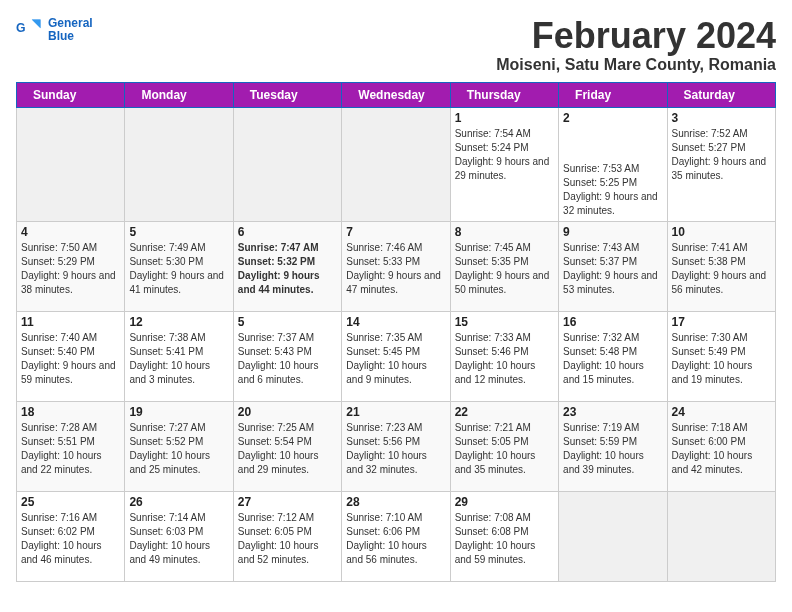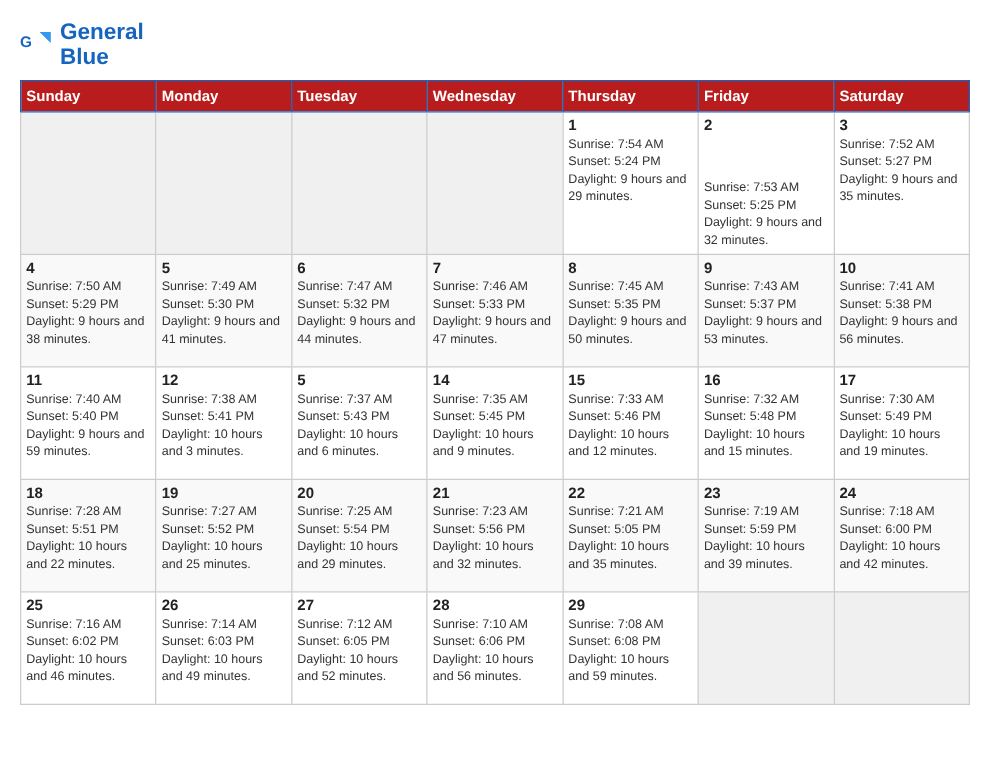--- a/index.html
+++ b/index.html
@@ -15,21 +15,21 @@
       justify-content: space-between;
       align-items: flex-start;
       margin-bottom: 8px;
     }
     .logo {
       display: flex;
       align-items: center;
       gap: 4px;
     }
     .logo-text {
-      font-size: 18px;
+      font-size: 12px;
       font-weight: bold;
       color: #333;
       line-height: 1.1;
     }
     .logo-text span {
       color: #1565c0;
     }
     .logo-icon {
       width: 28px;
       height: 28px;
@@ -47,24 +47,24 @@
       font-size: 16px;
       font-weight: bold;
       color: #333;
     }
     table {
       width: 100%;
       border-collapse: collapse;
       font-size: 10.5px;
     }
     thead tr th {
-      background-color: #b91c1c;
+      background-color: #a21caf;
       color: #fff;
       text-align: left;
-      padding: 5px 4px;
+      padding: 5px 16px;
       font-size: 12px;
       font-weight: bold;
       border: 1px solid #1565c0;
     }
     tbody tr td {
       border: 1px solid #ccc;
       vertical-align: top;
       padding: 3px 4px;
       min-height: 80px;
       height: 90px;
@@ -96,20 +96,24 @@
   <div class="logo">
     <svg class="logo-icon" viewBox="0 0 32 32">
       <text x="0" y="18" font-size="14" font-weight="bold" fill="#1565c0">G</text>
       <polygon points="18,4 28,4 28,14" fill="#1e88e5"></polygon>
       <polygon points="18,4 28,4 28,14" fill="#42a5f5" opacity="0.6"></polygon>
     </svg>
     <div class="logo-text">
       <div><span>General</span></div>
       <div><span style="color:#1565c0">Blue</span></div>
     </div>
+  </div>
+  <div class="title-block">
+    <div class="month-title">February 2024</div>
+    <div class="location-title">Moiseni, Satu Mare County, Romania</div>
   </div>
 </div>
 
 <table>
   <thead>
     <tr>
       <th>Sunday</th>
       <th>Monday</th>
       <th>Tuesday</th>
       <th>Wednesday</th>
@@ -151,21 +155,21 @@
 Daylight: 9 hours and 38 minutes.</div>
         </td>
         <td>
           <div class="day-number">5</div>
           <div class="day-info" style="white-space: pre-line;">Sunrise: 7:49 AM
 Sunset: 5:30 PM
 Daylight: 9 hours and 41 minutes.</div>
         </td>
         <td>
           <div class="day-number">6</div>
-          <div class="day-info" style="white-space: pre-line;">Sunrise: 7:47 AM
+          <div class="day-info" style="white-space: pre-line; font-weight: bold;">Sunrise: 7:47 AM
 Sunset: 5:32 PM
 Daylight: 9 hours and 44 minutes.</div>
         </td>
         <td>
           <div class="day-number">7</div>
           <div class="day-info" style="white-space: pre-line;">Sunrise: 7:46 AM
 Sunset: 5:33 PM
 Daylight: 9 hours and 47 minutes.</div>
         </td>
         <td>

